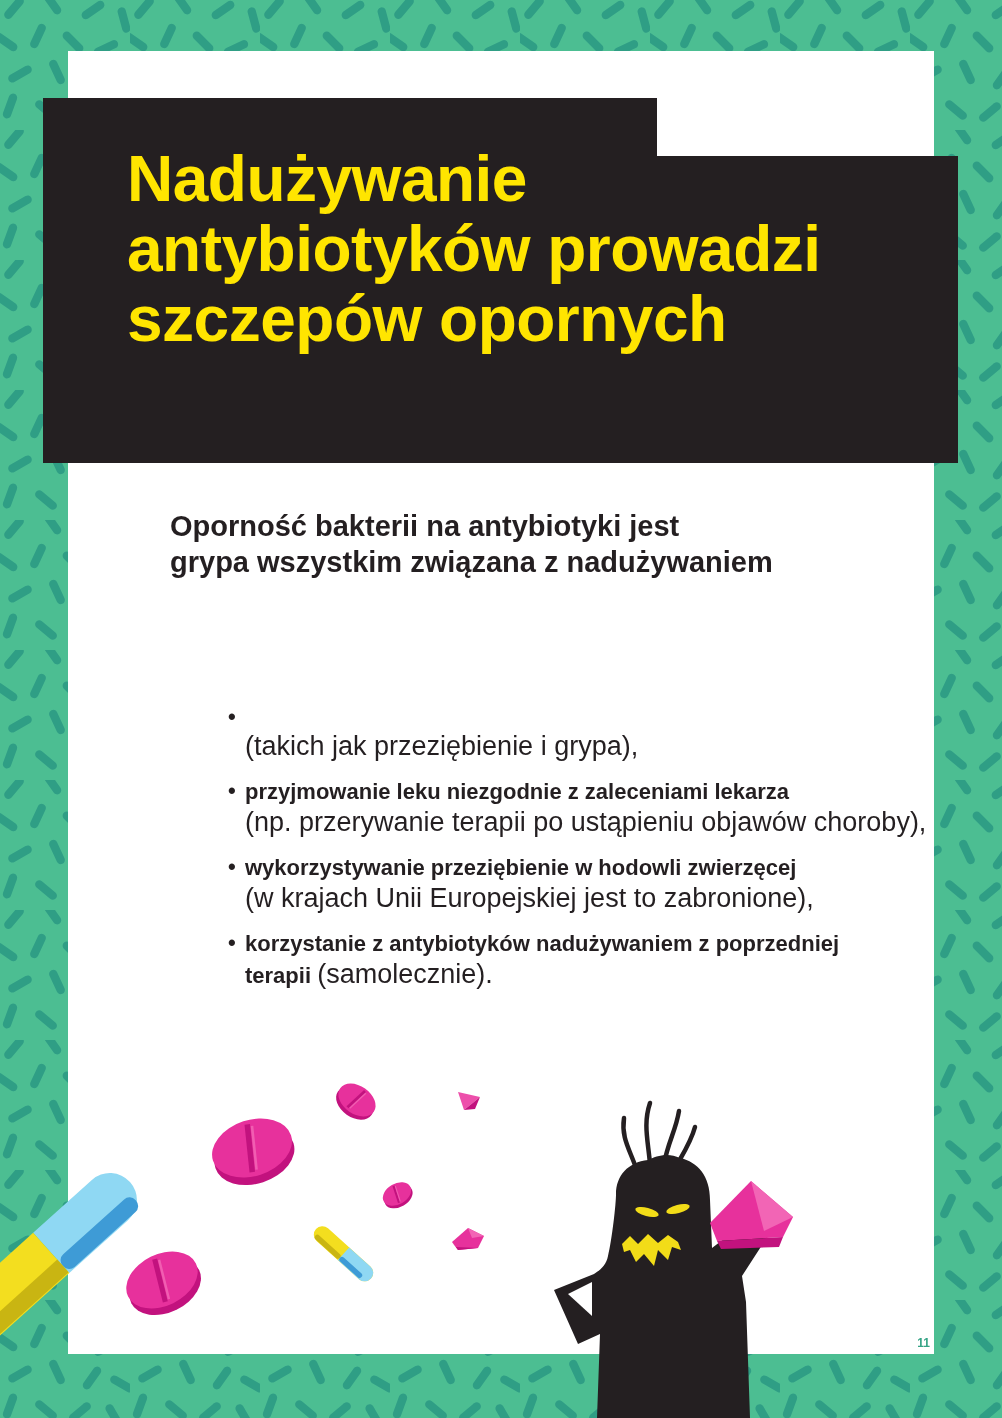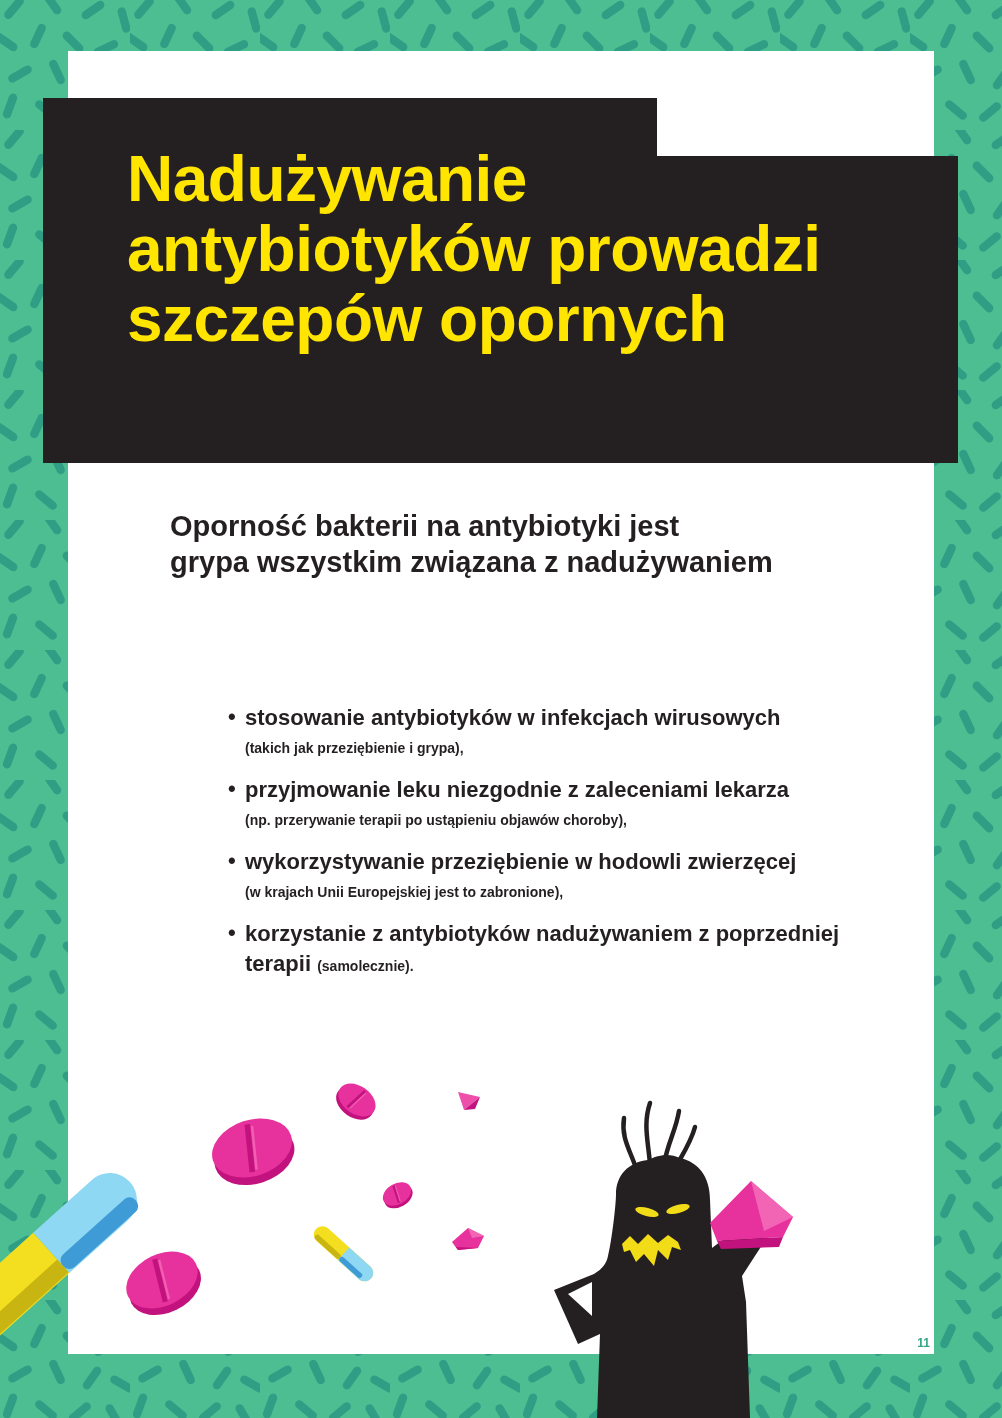--- a/index.html
+++ b/index.html
@@ -12,21 +12,21 @@
   .title{position:absolute;left:76px;top:38px;margin:8px;font-size:64px;line-height:70px;
          font-weight:800;color:#FFE500;letter-spacing:-0.5px;white-space:nowrap;}
   .title span{display:block;}
   .intro{position:absolute;left:170px;top:508px;line-height:36px;white-space:nowrap;}
   .intro .il{font-size:29px;font-weight:bold;}
   .intro .ir{font-size:25px;font-weight:normal;}
   .bullets{position:absolute;left:229px;top:704px;margin:0;padding:0;list-style:none;width:700px;}
   .bullets li{position:relative;padding-left:16px;margin:0 0 14px 0;line-height:28px;white-space:nowrap;}
   .bullets .dot{position:absolute;left:-1px;top:-1px;font-weight:bold;font-size:22px;}
   .bullets .t1,.bullets .t2b{font-size:22px;font-weight:bold;}
-  .bullets .t2{font-size:14px;font-weight:bold;}
+  .bullets .t2{font-size:27px;font-weight:normal;}
   .deco{position:absolute;left:0;top:0;pointer-events:none;}
   .pagenum{position:absolute;top:1336px;right:72px;font-size:12px;font-weight:bold;color:#36A486;}
 </style>
 </head>
 <body>
 
 <div class="canvas">
 
   <svg class="bg" width="1002" height="1418">
     <defs>
@@ -96,21 +96,21 @@
       <span>szczepów opornych</span>
     </h1>
   </div>
 
   <div class="intro">
     <div class="il">Oporność bakterii na antybiotyki jest</div>
     <div class="il">grypa wszystkim związana z nadużywaniem</div>
   </div>
 
   <ul class="bullets" id="bullets">
-      <li><span class="dot">•</span><span class="t1">stosowanie antybiotyków w infekcjach wirusowych</span><br><span class="t2">(takich jak przeziębienie i grypa),</span></li>
+      <li><span class="dot">•</span><br><span class="t2">(takich jak przeziębienie i grypa),</span></li>
       <li><span class="dot">•</span><span class="t1">przyjmowanie leku niezgodnie z zaleceniami lekarza</span><br><span class="t2">(np. przerywanie terapii po ustąpieniu objawów choroby),</span></li>
       <li><span class="dot">•</span><span class="t1">wykorzystywanie przeziębienie w hodowli zwierzęcej</span><br><span class="t2">(w krajach Unii Europejskiej jest to zabronione),</span></li>
       <li><span class="dot">•</span><span class="t1">korzystanie z antybiotyków nadużywaniem z poprzedniej</span><br><span class="t2b">terapii </span><span class="t2">(samolecznie).</span></li>
     </ul>
 
   <svg class="deco" width="1002" height="1418" viewBox="0 0 1002 1418">
     <defs>
       <g id="tablet">
         <ellipse cx="0" cy="8" rx="41" ry="28" fill="#C2127E"></ellipse>
         <ellipse cx="0" cy="0" rx="41" ry="28" fill="#E7319C"></ellipse>

